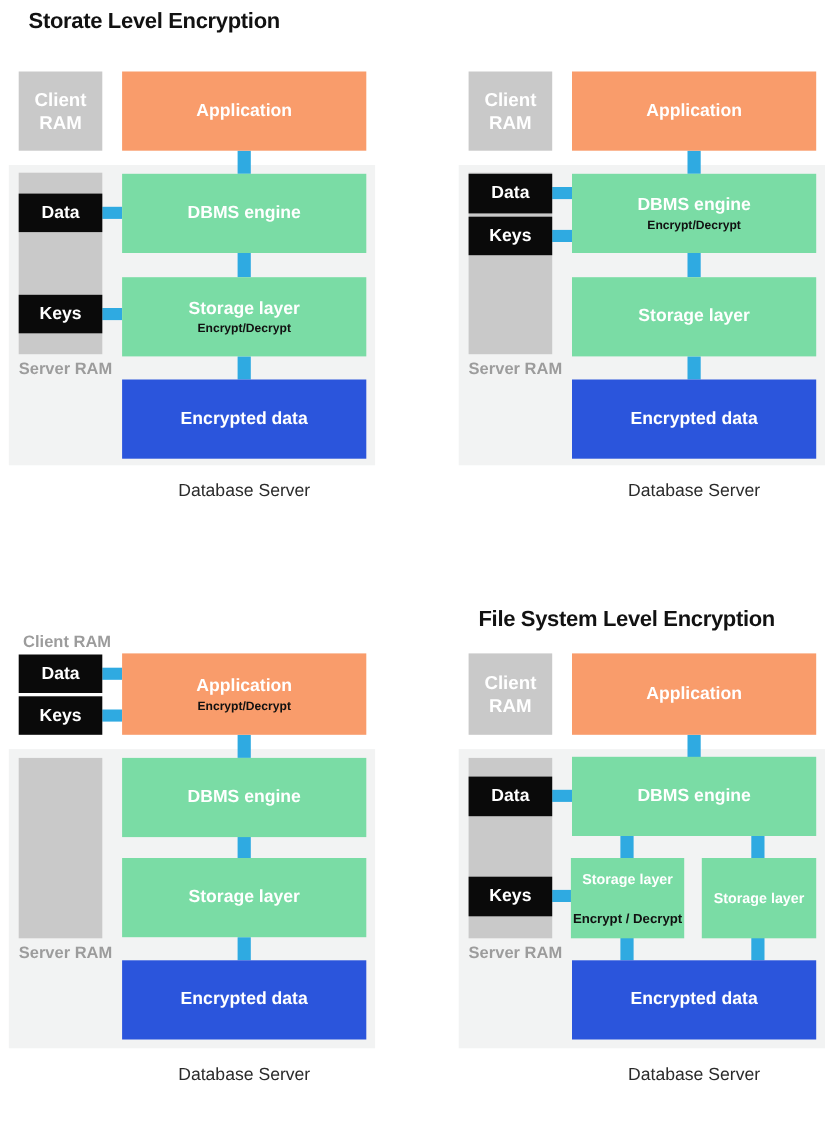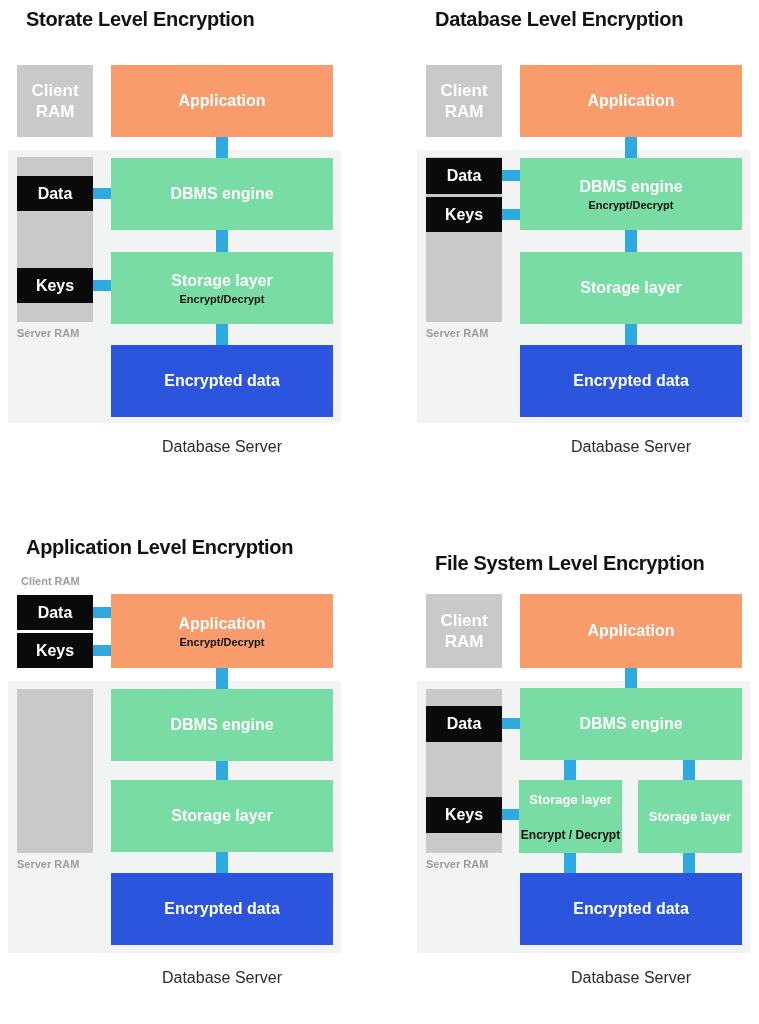--- a/index.html
+++ b/index.html
@@ -16,21 +16,21 @@
   .two-line{white-space:pre-line;}
   .orange-box{background:#F99C6B;color:#ffffff;font-size:16px;}
   .green-box{background:#7ADCA5;color:#ffffff;font-size:16px;}
   .blue-box{background:#2B55DC;color:#ffffff;font-size:16px;}
   .black-box{background:#0A0A0A;color:#ffffff;font-size:16px;}
   .sub{color:#111111;font-size:11px;font-weight:bold;margin-top:3px;}
   .sub-sm{color:#111111;font-size:12px;font-weight:bold;margin-top:21px;white-space:nowrap;}
   .lbl-sm{font-size:13px;}
   .conn-v{position:absolute;width:12px;background:#2FAAE1;}
   .conn-h{position:absolute;height:11px;background:#2FAAE1;}
-  .ram-label{position:absolute;font-size:11px;font-weight:bold;color:#9C9C9C;white-space:nowrap;}
+  .ram-label{position:absolute;font-size:15px;font-weight:bold;color:#9C9C9C;white-space:nowrap;}
   .caption{position:absolute;width:222px;text-align:center;font-size:16px;color:#2B2B2B;}
 </style>
 </head>
 <body>
 
 <div class="canvas">
 
   <div class="quad" style="left:0;top:0;">
     <div class="q-title">Storate Level Encryption</div>
 
@@ -64,21 +64,20 @@
       <span class="sub">Encrypt/Decrypt</span>
     </div>
     <div class="ram-label" style="left:17px;top:327px;">Server RAM</div>
     <div class="box blue-box" style="left:111px;top:345px;width:222px;height:72px;">
       <span>Encrypted data</span>
     </div>
     <div class="caption" style="left:111px;top:438px;">Database Server</div>
   </div>
 
   <div class="quad" style="left:409px;top:0;">
-    <div class="q-title">Database Level Encryption</div>
 
     <div class="server-area" style="left:8px;top:150px;width:333px;height:273px;"></div>
     <div class="strip" style="left:17px;top:157px;width:76px;height:165px;"></div>
 
     <div class="conn-v" style="left:216px;top:137px;height:21px;"></div>
     <div class="conn-v" style="left:216px;top:230px;height:22px;"></div>
     <div class="conn-v" style="left:216px;top:324px;height:21px;"></div>
     <div class="conn-h" style="left:93px;top:170px;width:18px;"></div>
     <div class="conn-h" style="left:93px;top:209px;width:18px;"></div>
 
@@ -103,21 +102,20 @@
       <span>Storage layer</span>
     </div>
     <div class="ram-label" style="left:17px;top:327px;">Server RAM</div>
     <div class="box blue-box" style="left:111px;top:345px;width:222px;height:72px;">
       <span>Encrypted data</span>
     </div>
     <div class="caption" style="left:111px;top:438px;">Database Server</div>
   </div>
 
   <div class="quad" style="left:0;top:524px;">
-    <div class="q-title" style="top:12px;">Application Level Encryption</div>
 
     <div class="ram-label" style="left:21px;top:51px;">Client RAM</div>
 
     <div class="server-area" style="left:8px;top:157px;width:333px;height:272px;"></div>
     <div class="strip" style="left:17px;top:165px;width:76px;height:164px;"></div>
 
     <div class="conn-h" style="left:93px;top:83px;width:18px;"></div>
     <div class="conn-h" style="left:93px;top:121px;width:18px;"></div>
     <div class="conn-v" style="left:216px;top:144px;height:21px;"></div>
     <div class="conn-v" style="left:216px;top:236px;height:20px;"></div>

